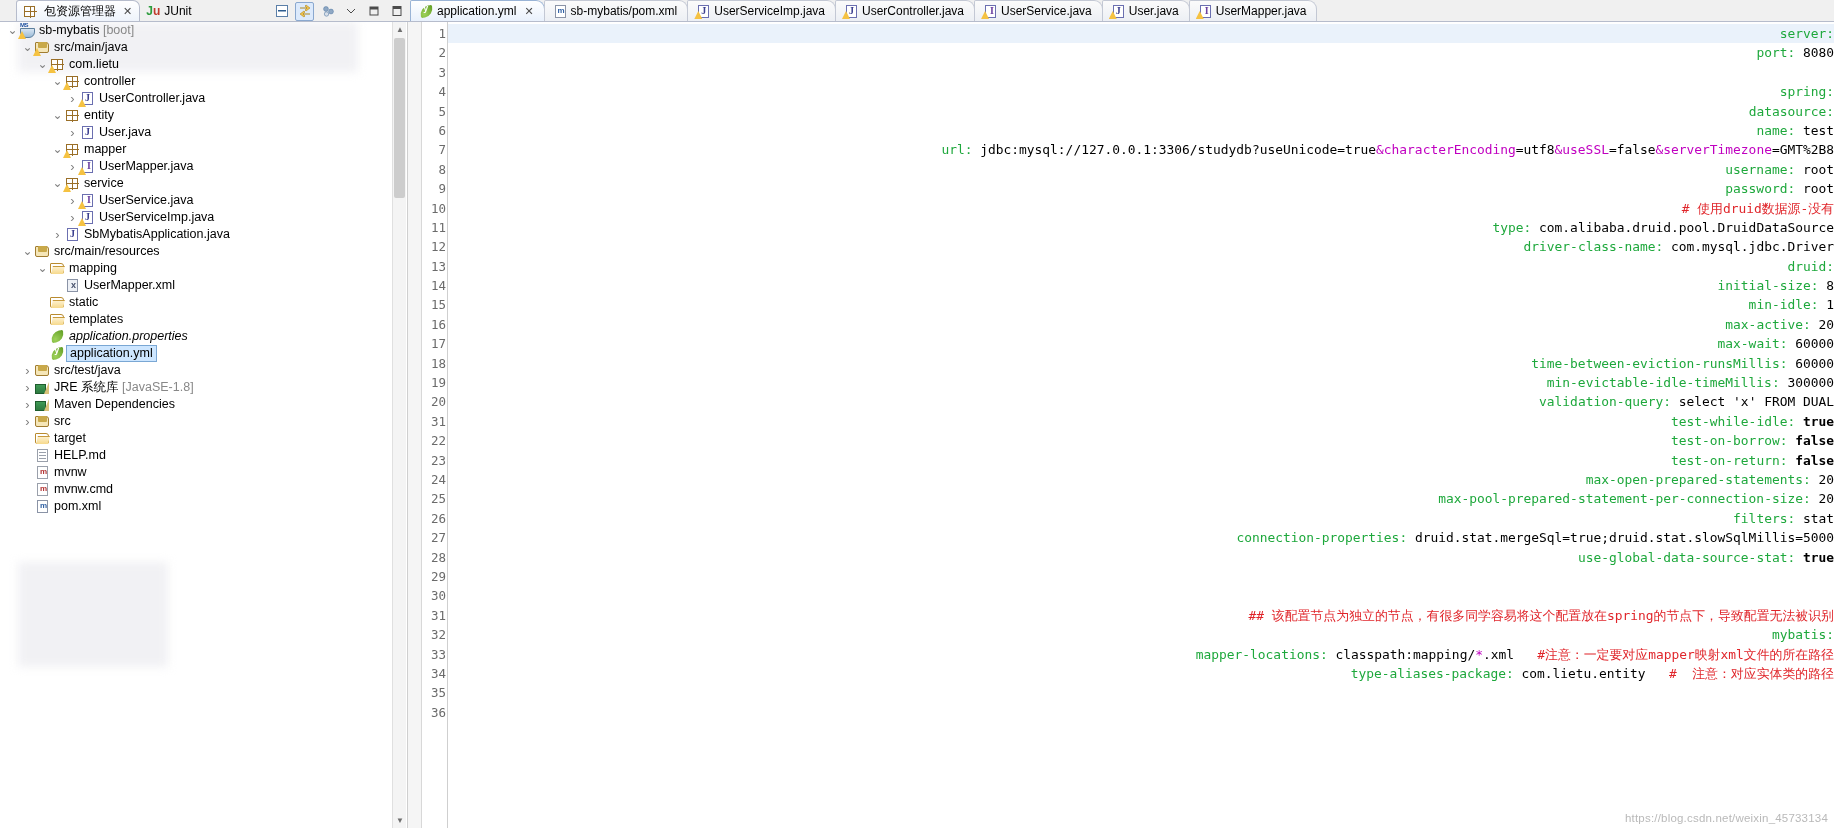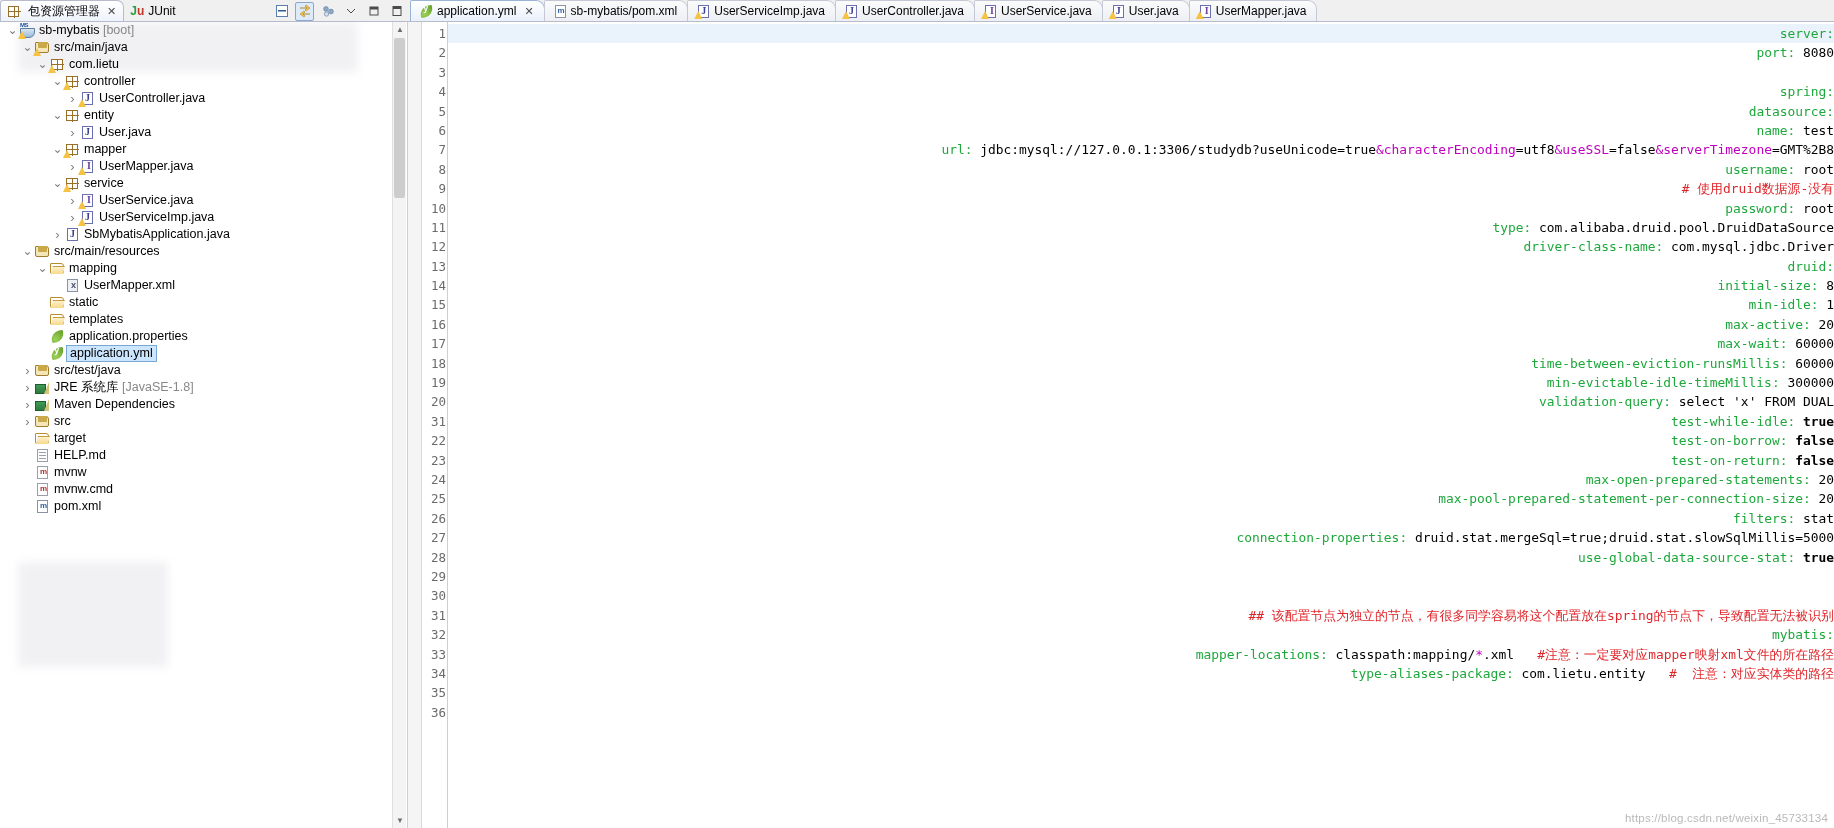--- a/index.html
+++ b/index.html
@@ -40,20 +40,21 @@
     position: relative;
     cursor: default;
     white-space: nowrap;
   }
   .vtab.active {
     background: linear-gradient(#ffffff, #eef3fb);
     border: 1px solid #b6bccc;
     border-bottom: none;
     border-top-left-radius: 3px;
     border-top-right-radius: 7px;
+    margin-left: 16px;
   }
   .vtab.inactive { color: #000; }
   .tab-close {
     font-size: 11px; color: #4a4a4a; margin-left: 3px;
     font-family: "Liberation Sans", sans-serif;
   }
   .junit-ju {
     font-weight: bold; font-size: 12px;
   }
   .junit-j { color: #2c9c3c; }
@@ -561,21 +562,21 @@
             </span>
             <span class="tlabel-box">static</span>
           </div>
           <div class="tree-row" style="padding-left: 36px;">
             <span class="arrow none"></span>
             <span class="ico">
               <span class="ic-folder"></span>
             </span>
             <span class="tlabel-box">templates</span>
           </div>
-          <div class="tree-row" style="padding-left: 36px;">
+          <div class="tree-row" style="padding-left: 36px; font-style: italic;">
             <span class="arrow none"></span>
             <span class="ico">
               <span class="ic-leaf"></span>
             </span>
             <span class="tlabel-box">application.properties</span>
           </div>
           <div class="tree-row selected" style="padding-left: 36px;">
             <span class="arrow none"></span>
             <span class="ico">
               <span class="ic-leaf y"></span>
@@ -749,22 +750,22 @@
         </div>
       <div id="code-area">
           <div class="cline hl"><span class="k">server:</span></div>
           <div class="cline"><span class="k">  port: </span><span class="v">8080</span></div>
           <div class="cline">&nbsp;</div>
           <div class="cline"><span class="k">spring:</span></div>
           <div class="cline"><span class="k">   datasource:</span></div>
           <div class="cline"><span class="k">      name: </span><span class="v">test</span></div>
           <div class="cline"><span class="k">      url: </span><span class="v">jdbc:mysql://127.0.0.1:3306/studydb?useUnicode=true</span><span class="mg">&amp;characterEncoding</span><span class="v">=utf8</span><span class="mg">&amp;useSSL</span><span class="v">=false</span><span class="mg">&amp;serverTimezone</span><span class="v">=GMT%2B8</span></div>
           <div class="cline"><span class="k">      username: </span><span class="v">root</span></div>
+          <div class="cline"><span class="k">      password: </span><span class="v">root</span></div>
           <div class="cline"><span class="cm">      # 使用druid数据源-没有</span></div>
-          <div class="cline"><span class="k">      password: </span><span class="v">root</span></div>
           <div class="cline"><span class="k">      type: </span><span class="v">com.alibaba.druid.pool.DruidDataSource</span></div>
           <div class="cline"><span class="k">      driver-class-name: </span><span class="v">com.mysql.jdbc.Driver</span></div>
           <div class="cline"><span class="k">      druid:</span></div>
           <div class="cline"><span class="k">        initial-size: </span><span class="v">8</span></div>
           <div class="cline"><span class="k">        min-idle: </span><span class="v">1</span></div>
           <div class="cline"><span class="k">        max-active: </span><span class="v">20</span></div>
           <div class="cline"><span class="k">        max-wait: </span><span class="v">60000</span></div>
           <div class="cline"><span class="k">        time-between-eviction-runsMillis: </span><span class="v">60000</span></div>
           <div class="cline"><span class="k">        min-evictable-idle-timeMillis: </span><span class="v">300000</span></div>
           <div class="cline"><span class="k">        validation-query: </span><span class="v">select 'x' FROM DUAL</span></div>

